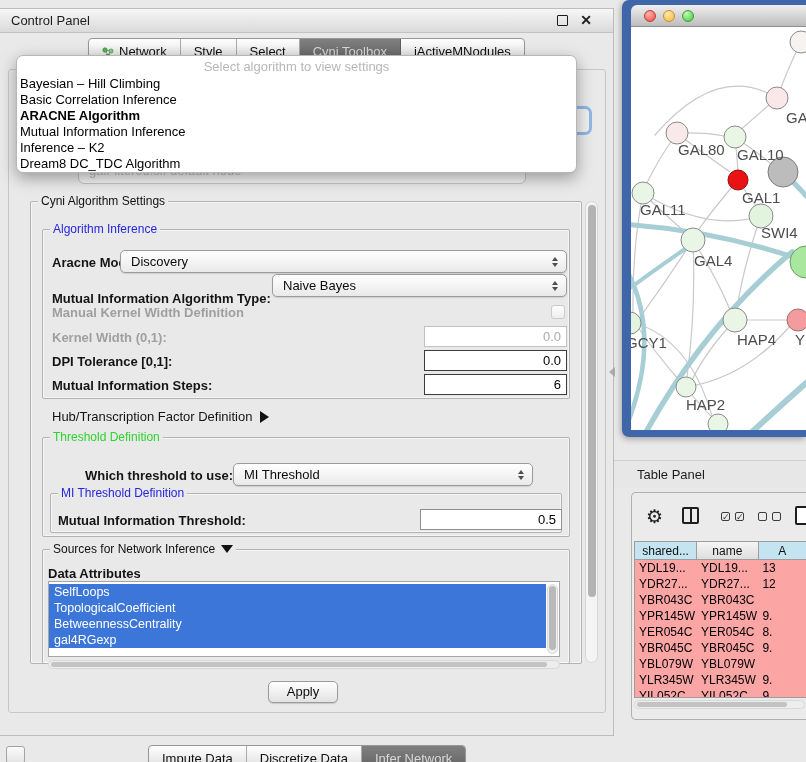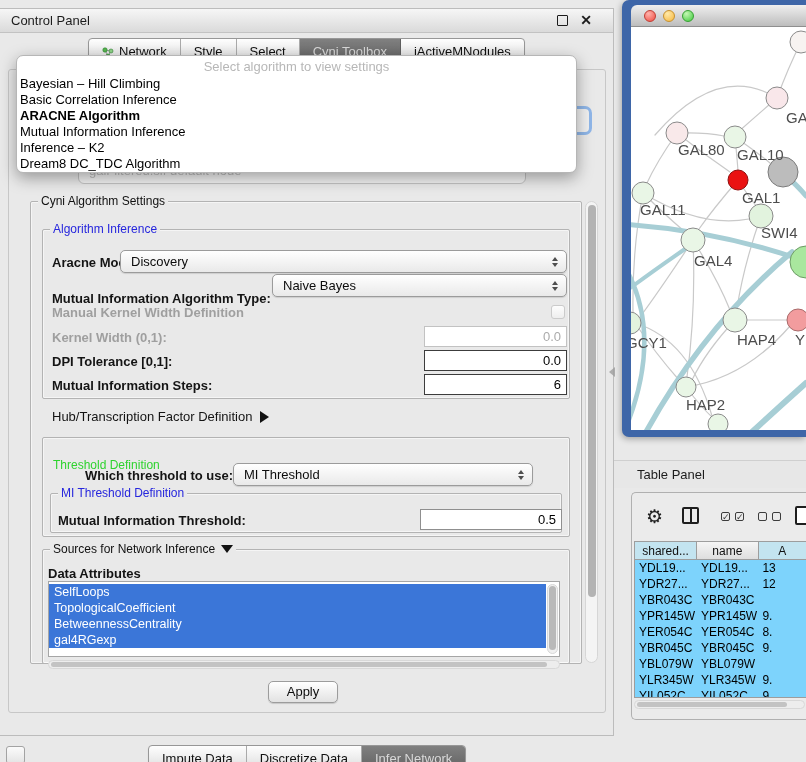--- a/index.html
+++ b/index.html
@@ -130,21 +130,21 @@
         background:#ebebeb; border:1px solid #b0b0b0; border-right:none; border-radius:5px 0 0 5px; }
   .tp-toolbar { position:absolute; left:0; top:10px; right:0; height:30px; }
   .gear-glyph { position:absolute; left:14px; top:2px; font-size:19px; color:#222; }
   .cols-icon { position:absolute; left:50px; top:4px; width:17px; height:17px;
         border:2px solid #1e1e1e; border-radius:2px; }
   .cols-icon:before { content:""; position:absolute; left:50%; top:0; bottom:0; width:2px; background:#1e1e1e; transform:translateX(-50%); }
   .cb { position:absolute; top:9px; width:9px; height:9px; border:1.4px solid #3c3c3c; border-radius:2px; font-size:9px; line-height:8px; color:#3c3c3c; text-align:center; }
   .doc-icon { position:absolute; left:163px; top:3px; width:15px; height:19px; border:2px solid #1e1e1e; border-radius:2px; background:#fff; }
 
   .tbl { position:absolute; left:2px; top:48px; width:173px; height:157px;
-        background:#7dd3fc; border:1px solid #9d9d9d; border-right:none; overflow:hidden; }
+        background:#fca5a5; border:1px solid #9d9d9d; border-right:none; overflow:hidden; }
   .tbl-header { display:flex; height:18px; border-bottom:1px solid #9d9d9d; font-size:12px; }
   .th { border-right:1px solid #9d9d9d; display:flex; align-items:center; justify-content:center; color:#111; }
   .th.hl { background:#c3e4f0; }
   .th.plain { background:linear-gradient(#f5f5f5,#dedede); }
   .tr { display:flex; height:16px; font-size:12px; color:#000; }
   .td { overflow:hidden; white-space:nowrap; padding-left:4px; line-height:16px; }
 
   svg text { font-family:"Liberation Sans", sans-serif; }
 </style>
 </head>
@@ -226,21 +226,21 @@
     <div class="tf strong" style="left:424px; top:341px; width:143px; height:21px; z-index:3;">0.0</div>
 
     <div class="flabel" style="left:52px; top:369px; z-index:3;">Mutual Information Steps:</div>
     <div class="tf strong" style="left:424px; top:365px; width:143px; height:21px; z-index:3;">6</div>
 
     <div class="disclosure" style="left:52px; top:400px; z-index:3;">
       <span>Hub/Transcription Factor Definition</span><span class="tri-right"></span>
     </div>
 
     <div class="group" style="left:42px; top:428px; width:528px; height:100px; z-index:2;"></div>
-    <div class="group-label lbl-green" style="left:50px; top:421px;margin-top:28px;">Threshold Definition</div>
+    <div class="group-label lbl-green" style="left:50px; top:421px;">Threshold Definition</div>
 
     <div class="flabel" style="left:85px; top:459px; z-index:3;">Which threshold to use:</div>
     <div class="combo" style="left:233px; top:454px; width:300px; height:23px; z-index:3;">
       <span>MI Threshold</span>
       <span class="combo-arrows">
           <span class="arr-up"></span>
           <span class="arr-dn"></span>
         </span>
     </div>
 

